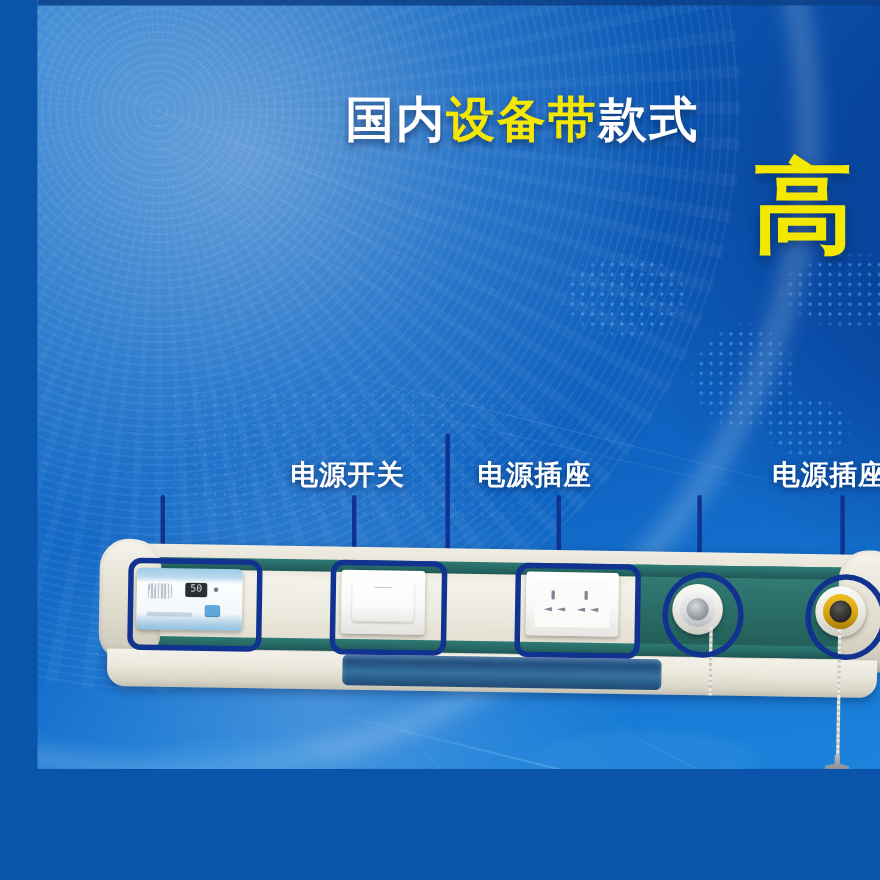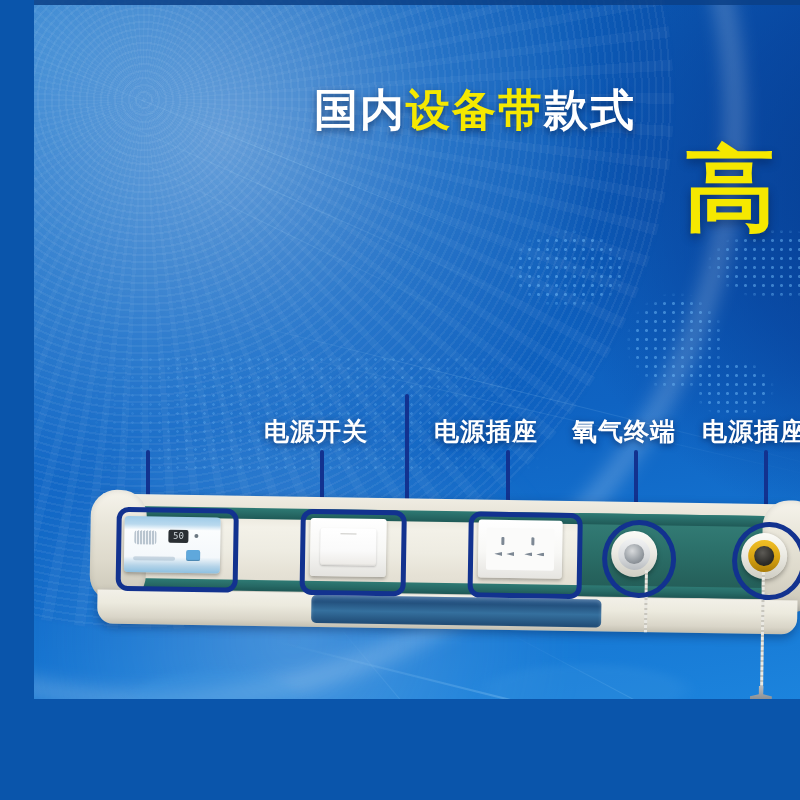--- a/index.html
+++ b/index.html
@@ -243,21 +243,20 @@
     <div class="streak" style="left:120px;top:760px;width:760px;transform:rotate(6deg);opacity:.30;"></div>
     <div class="streak" style="left:300px;top:620px;width:420px;transform:rotate(50deg);opacity:.40;"></div>
     <div class="streak" style="left:470px;top:630px;width:380px;transform:rotate(28deg);opacity:.35;"></div>
   </div>
 
   <div class="headline"><span>国内</span><span class="hl-y">设备带</span><span>款式</span></div>
   <div class="bigchar">高</div>
 
   <div class="callout" style="left:230px;top:415px;">电源开关</div>
   <div class="callout" style="left:400px;top:415px;">电源插座</div>
-  <div class="callout" style="left:538px;top:415px;">氧气终端</div>
   <div class="callout" style="left:668px;top:415px;">电源插座</div>
 
   <div class="leader" style="left:112px;top:450px;height:78px;"></div>
   <div class="leader" style="left:286px;top:450px;height:72px;"></div>
   <div class="leader" style="left:371px;top:394px;height:212px;"></div>
   <div class="leader" style="left:472px;top:450px;height:70px;"></div>
   <div class="leader" style="left:600px;top:450px;height:80px;"></div>
   <div class="leader" style="left:730px;top:450px;height:76px;"></div>
 
   <div id="unit">

